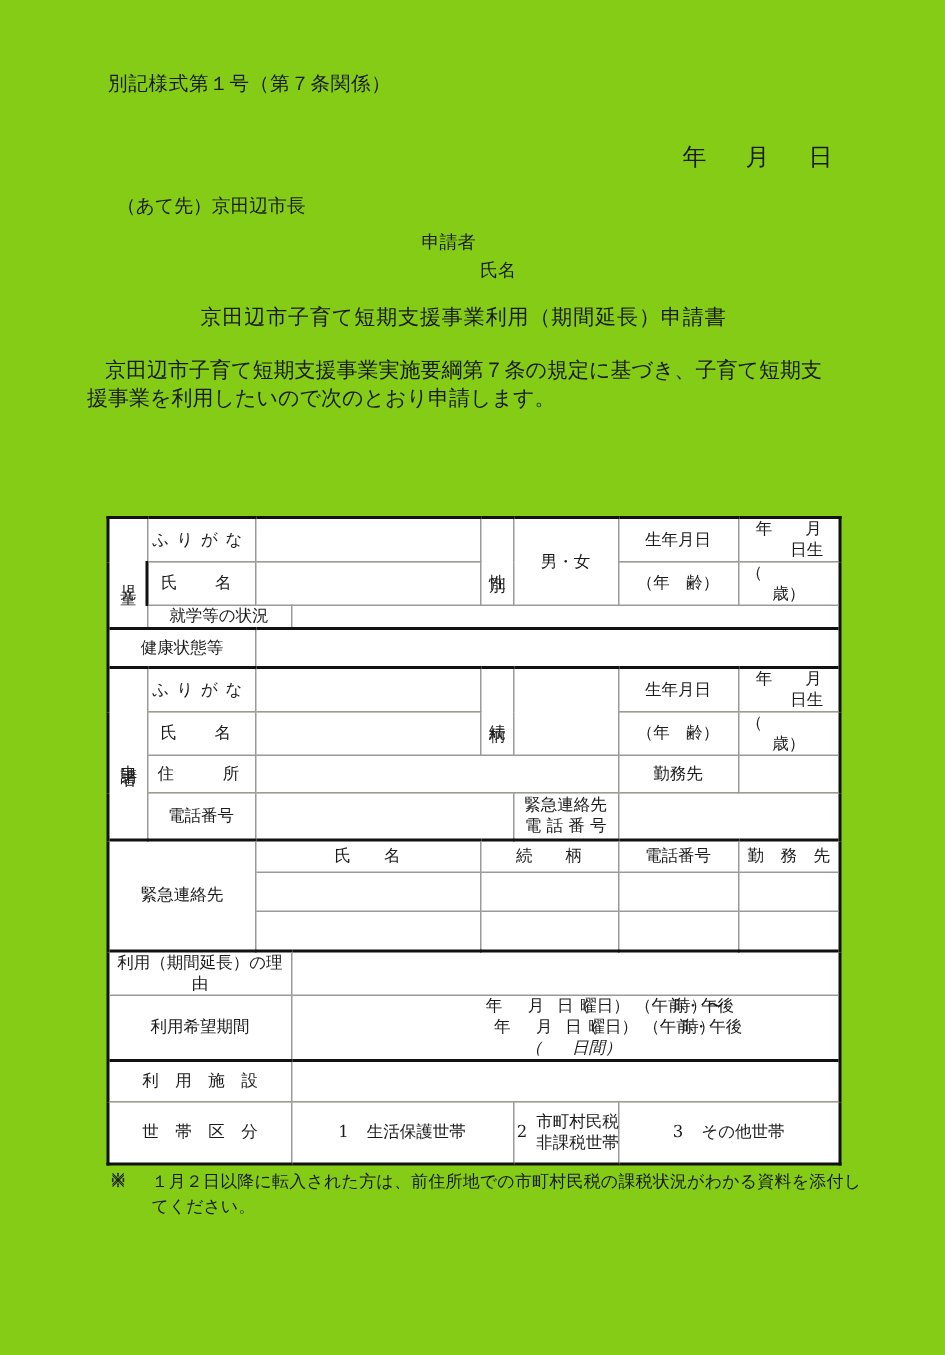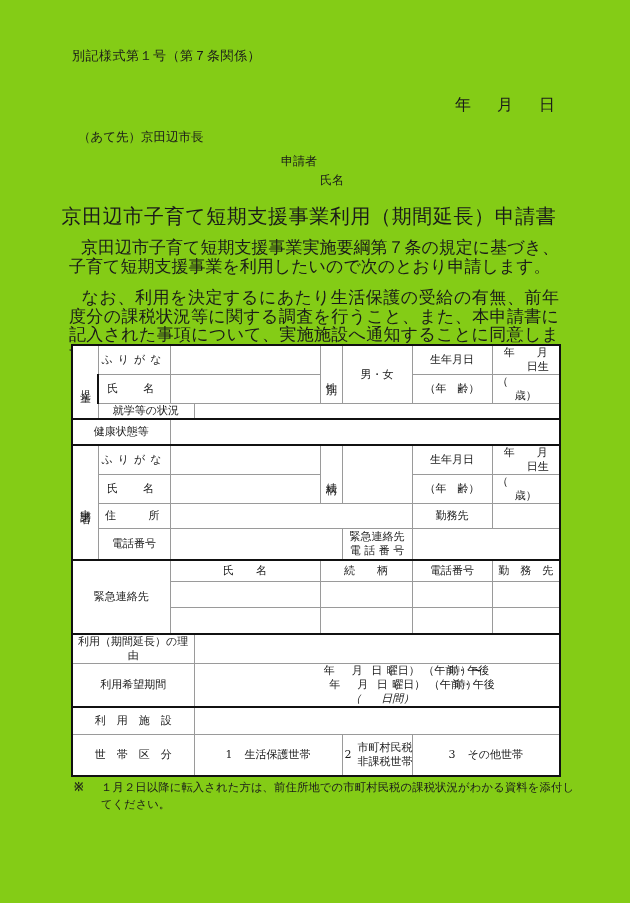--- a/index.html
+++ b/index.html
@@ -51,29 +51,29 @@
   }
   .applicant-block .nm {
     padding-left: 39px;
   }
   .doc-title {
     position: absolute;
     left: 0;
     top: 203px;
     width: 618px;
     text-align: center;
-    font-size: 20px;
+    font-size: 14px;
     letter-spacing: 0.6px;
     white-space: nowrap;
   }
   .para {
     position: absolute;
-    left: 69px;
+    left: 58px;
     width: 490px;
-    font-size: 17px;
+    font-size: 14px;
     line-height: 18.5px;
     text-align: justify;
     text-justify: inter-character;
   }
   .para.p1 { top: 238px; }
   .para.p2 { top: 288px; }
   .para .ind { display: inline-block; width: 12px; }
 
   
   .tbl-wrap {
@@ -173,21 +173,20 @@
 
   <div class="applicant-block">
     <div>申請者</div>
     <div class="nm">氏名</div>
   </div>
 
   <div class="doc-title">京田辺市子育て短期支援事業利用（期間延長）申請書</div>
 
   <div class="para p1"><span class="ind"></span><span>京田辺市子育て短期支援事業実施要綱第７条の規定に基づき、子育て短期支援事業を利用したいので次のとおり申請します。</span></div>
 
-  <div class="para p2"><span class="ind"></span><span>なお、利用を決定するにあたり生活保護の受給の有無、前年度分の課税状況等に関する調査を行うこと、また、本申請書に記入された事項について、実施施設へ通知することに同意します。</span></div>
 
   <div class="tbl-wrap">
     <table class="form">
       <colgroup>
         <col style="width:26px">
         <col style="width:72px">
         <col style="width:24px">
         <col style="width:102px">
         <col style="width:24px">
         <col style="width:22px">

